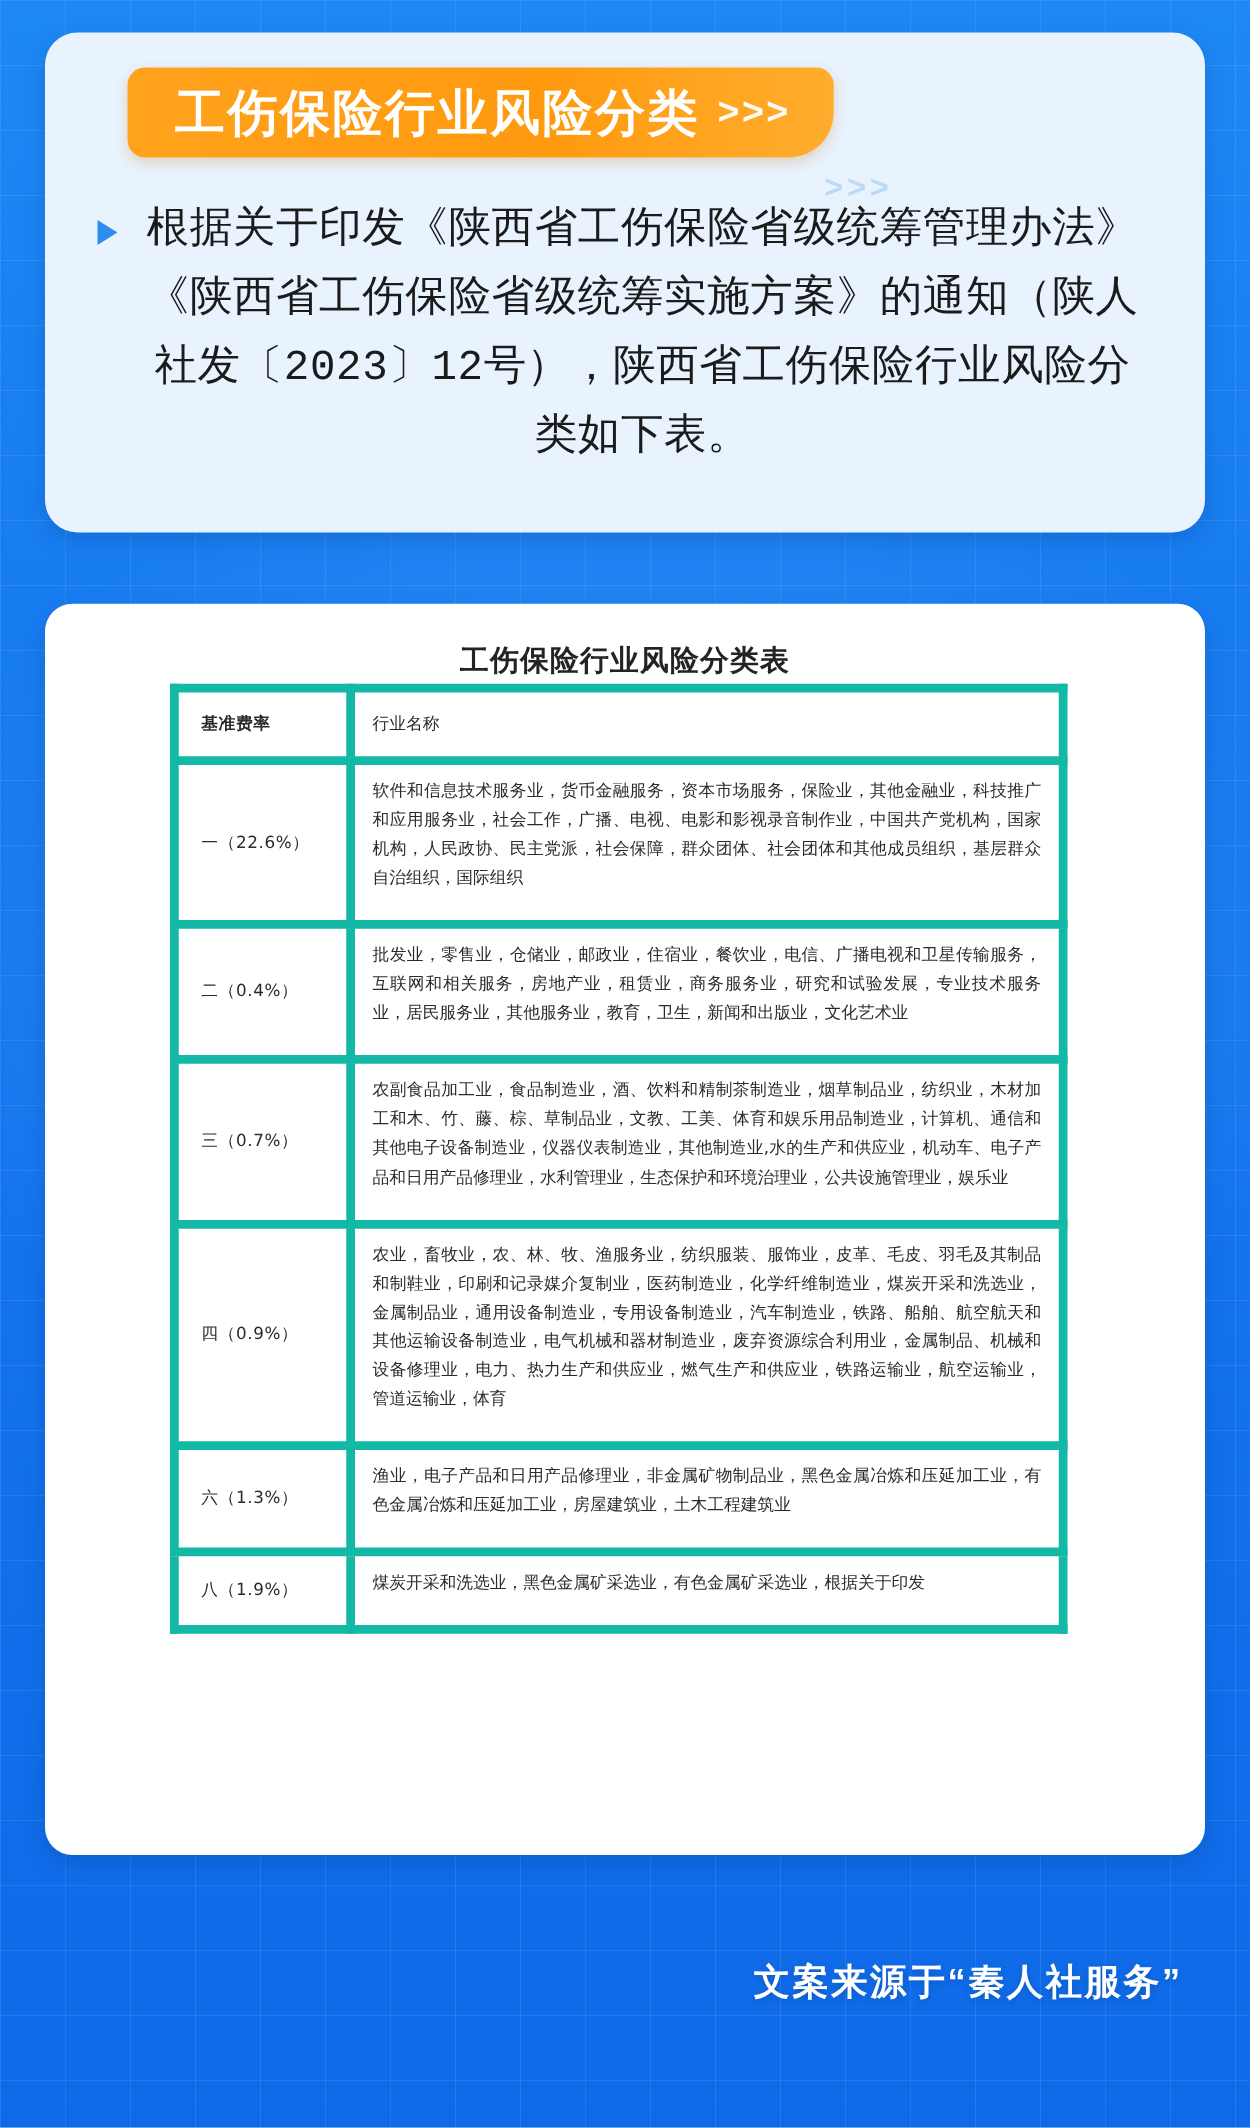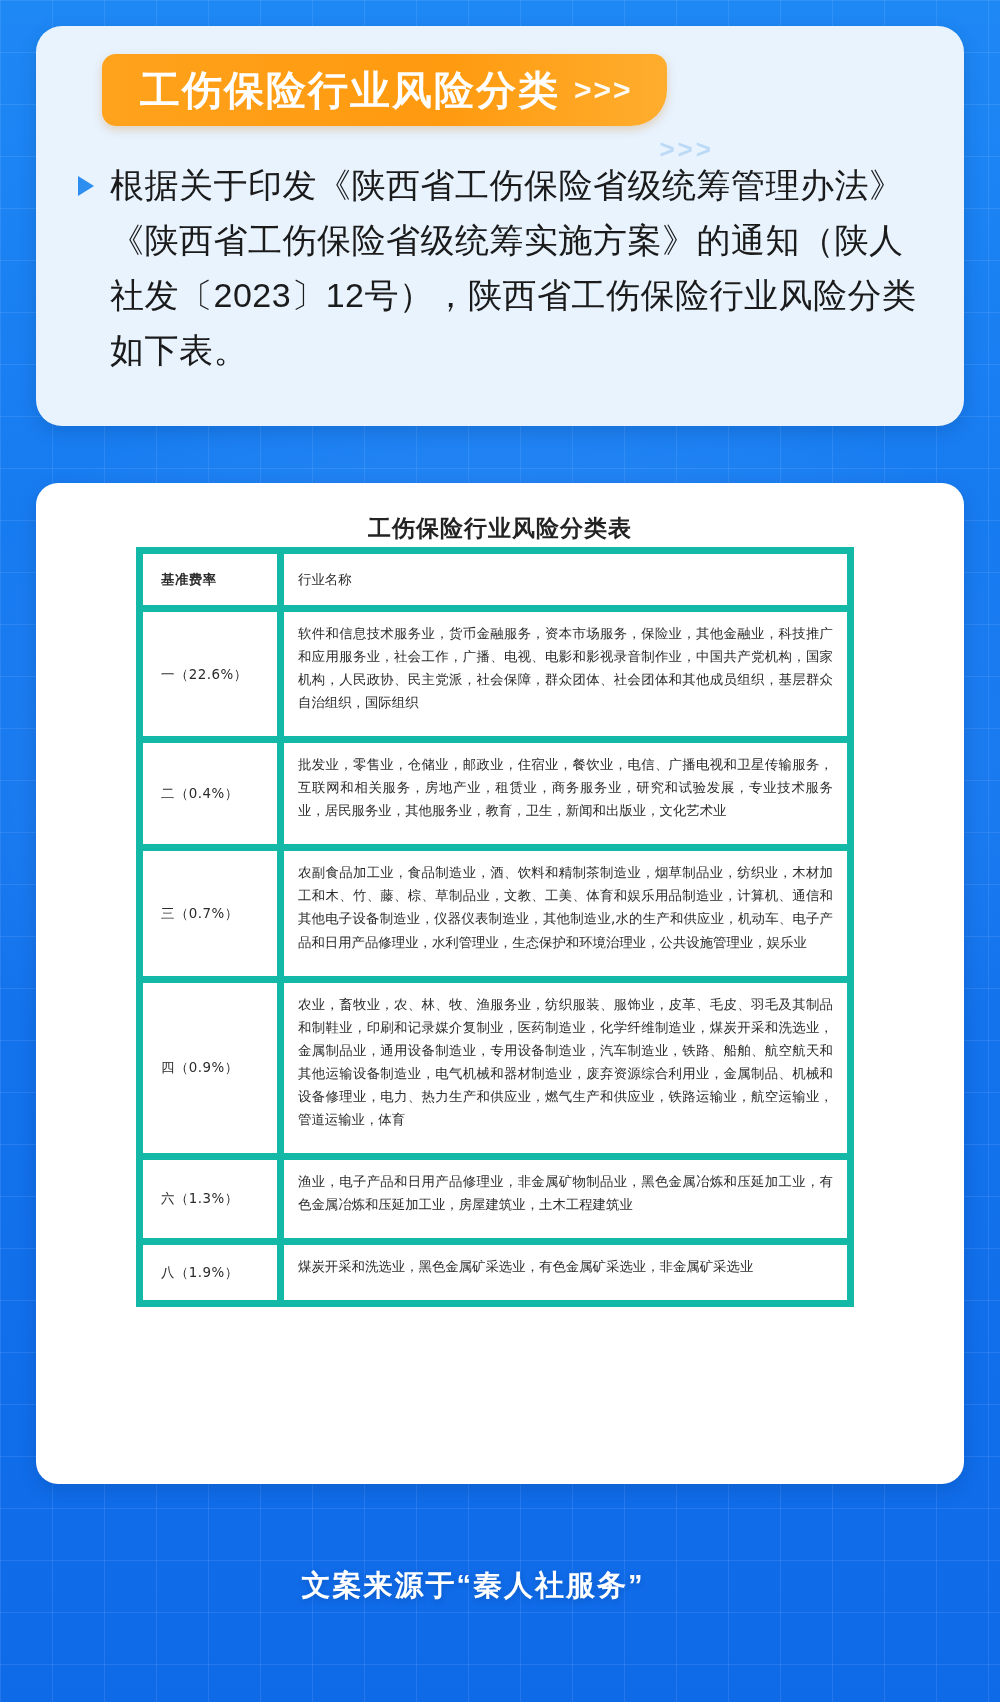--- a/index.html
+++ b/index.html
@@ -106,22 +106,23 @@
     width: 0;
     height: 0;
     border-left: 16px solid #2e8ef0;
     border-top: 10px solid transparent;
     border-bottom: 10px solid transparent;
   }
   .para-text {
     font-size: 34px;
     line-height: 1.62;
     color: #1b1b1b;
-    font-family: Liberation Sans, sans-serif;
+    font-family: Liberation Mono, monospace;
     letter-spacing: 0.5px;
+    text-align: center;
   }
 
   
   .table-card {
     position: absolute;
     left: 36px;
     top: 483px;
     width: 928px;
     height: 1001px;
     background: #ffffff;
@@ -172,21 +173,21 @@
   tr.head td.desc {
     font-weight: normal;
   }
 
   
   .footer {
     position: absolute;
     left: 0;
     right: 54px;
     top: 1566px;
-    text-align: center;
+    text-align: right;
     color: #ffffff;
     font-size: 29px;
     font-weight: bold;
     letter-spacing: 2px;
     text-shadow: 0 2px 6px rgba(0,40,90,0.25);
   }
 </style>
 </head>
 <body>
 
@@ -233,19 +234,19 @@
       <tr>
         <td class="rate">四（0.9%）</td>
         <td class="desc">农业，畜牧业，农、林、牧、渔服务业，纺织服装、服饰业，皮革、毛皮、羽毛及其制品和制鞋业，印刷和记录媒介复制业，医药制造业，化学纤维制造业，煤炭开采和洗选业，金属制品业，通用设备制造业，专用设备制造业，汽车制造业，铁路、船舶、航空航天和其他运输设备制造业，电气机械和器材制造业，废弃资源综合利用业，金属制品、机械和设备修理业，电力、热力生产和供应业，燃气生产和供应业，铁路运输业，航空运输业，管道运输业，体育</td>
       </tr>
       <tr>
         <td class="rate">六（1.3%）</td>
         <td class="desc">渔业，电子产品和日用产品修理业，非金属矿物制品业，黑色金属冶炼和压延加工业，有色金属冶炼和压延加工业，房屋建筑业，土木工程建筑业</td>
       </tr>
       <tr>
         <td class="rate">八（1.9%）</td>
-        <td class="desc">煤炭开采和洗选业，黑色金属矿采选业，有色金属矿采选业，非金属矿采选业</td>
+        <td class="desc">煤炭开采和洗选业，黑色金属矿采选业，有色金属矿采选业，根据关于印发</td>
       </tr>
     </tbody>
   </table>
 </div>
 
 <div class="footer">文案来源于“秦人社服务”</div>
 
 </body></html>

